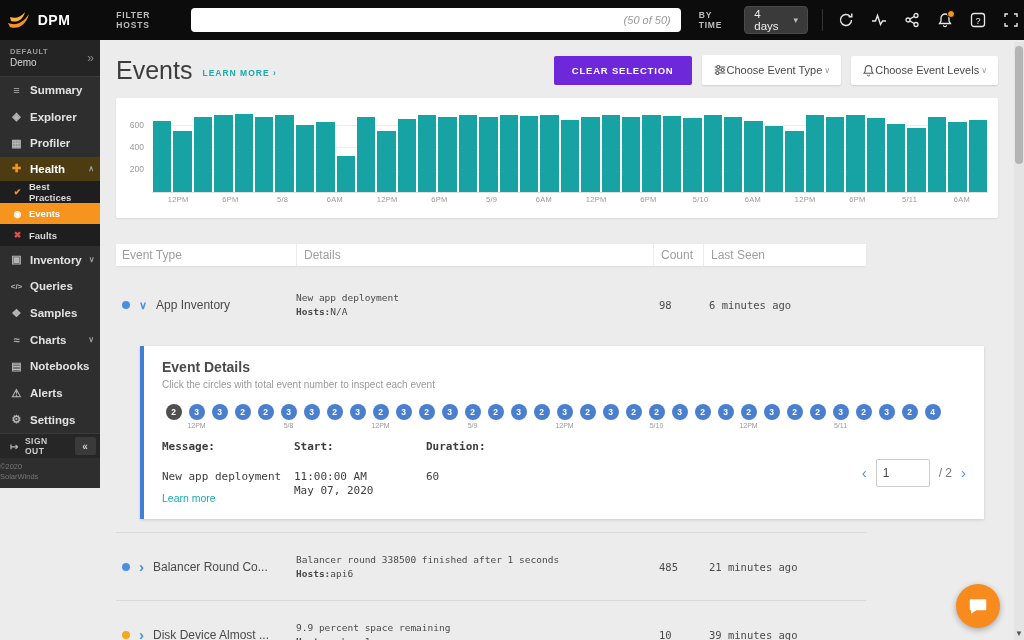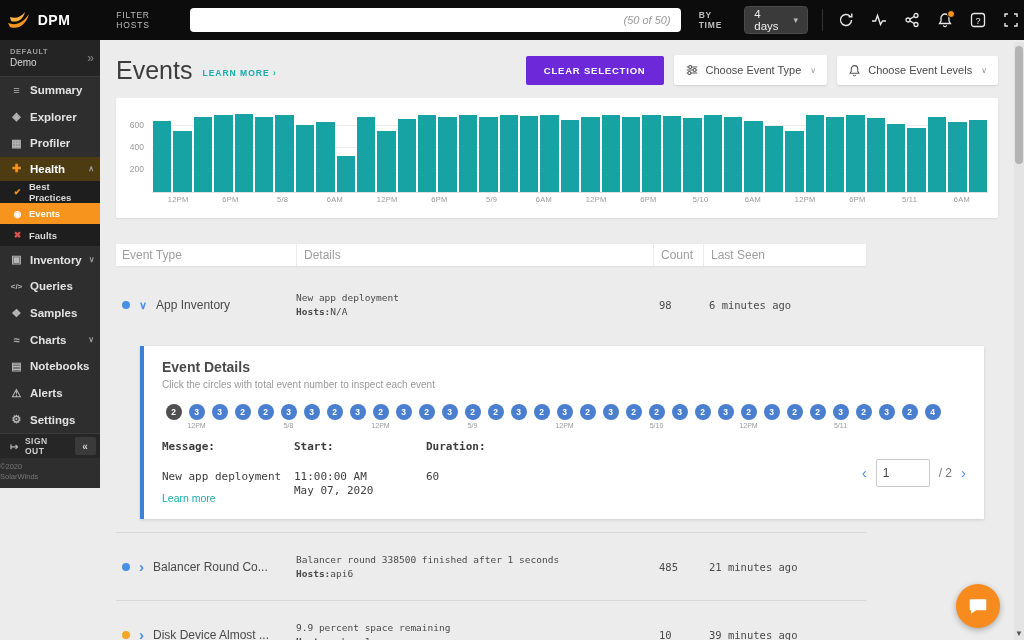--- a/index.html
+++ b/index.html
@@ -4,21 +4,21 @@
 <style>
   html,body{margin:0;padding:0}
   body{width:1024px;height:640px;overflow:hidden;position:relative;
        background:#ececec;font-family:"Liberation Sans",sans-serif;}
 
   
   #topbar{position:absolute;left:0;top:0;width:1024px;height:40px;background:#0c0c0c;
           display:flex;align-items:center;z-index:30}
   .logo{width:40px;height:40px;display:flex;align-items:center;justify-content:center}
   .brand{color:#fff;font-size:14px;font-weight:bold;letter-spacing:.5px;margin-right:46px}
-  .filter-label{color:#bdbdbd;font-size:8.5px;font-weight:normal;letter-spacing:.8px;margin-right:8px}
+  .filter-label{color:#bdbdbd;font-size:8.5px;font-weight:bold;letter-spacing:.8px;margin-right:8px}
   .searchwrap{position:relative;width:520px;height:24px;background:#fff;border-radius:4px;
               display:flex;align-items:center}
   .searchwrap input{border:none;outline:none;background:transparent;flex:1;height:100%;
               font-size:12px;padding:0 8px;font-family:"Liberation Sans",sans-serif}
   .searchwrap .count{font-size:11px;color:#9a9a9a;font-style:italic;padding-right:10px}
   .bytime{color:#bdbdbd;font-size:8.5px;font-weight:bold;letter-spacing:.8px;margin:0 8px 0 18px}
   .timedd{height:26px;background:#3a3a3a;border:1px solid #4a4a4a;border-radius:4px;color:#eee;
           font-size:11.5px;display:flex;align-items:center;gap:8px;padding:0 9px;cursor:pointer}
   .timedd .ddchev{font-size:9px;color:#bbb}
   .tb-sep{width:1px;height:22px;background:#333;margin:0 10px 0 14px}
@@ -61,21 +61,21 @@
   #main{position:absolute;left:100px;top:40px;width:914px;height:600px;overflow:hidden}
   .page-head{display:flex;align-items:center;padding:15px 16px 13px}
   .page-head h1{font-size:25px;font-weight:400;color:#3d3d3d;margin:0 10px 0 0}
   .learnmore{font-size:8.5px;font-weight:bold;letter-spacing:1px;color:#1aabab;text-decoration:none;
              cursor:pointer;margin-top:6px}
   .head-actions{margin-left:auto;display:flex;align-items:center;gap:10px}
   .btn-clear{border:none;background:#6d28d9;color:#fff;font-size:9.5px;font-weight:bold;
              letter-spacing:.8px;padding:9px 18px;border-radius:2px;cursor:pointer;
              font-family:"Liberation Sans",sans-serif}
   .btn-white{border:none;background:#fff;color:#4a4a4a;font-size:11px;display:flex;align-items:center;
-             gap:7px;padding:8px 11px;border-radius:2px;cursor:pointer;box-shadow:0 1px 2px rgba(0,0,0,.12);
+             gap:0;padding:8px 11px;border-radius:2px;cursor:pointer;box-shadow:0 1px 2px rgba(0,0,0,.12);
              font-family:"Liberation Sans",sans-serif}
   .btn-white .chev{font-size:8px;color:#9a9a9a;margin-left:2px}
 
   
   .chart-panel{margin:0 16px;height:120px;background:#fff;border-radius:2px;
                box-shadow:0 1px 2px rgba(0,0,0,.08);position:relative}
   .plot{position:absolute;left:36px;right:10px;top:12px;height:82px;border-bottom:1px solid #e0e0e0}
   #chart-grid{position:absolute;inset:0}
   .gridline{position:absolute;left:0;right:0;height:1px;background:#ededed}
   #chart-bars{position:absolute;inset:0;display:flex;align-items:flex-end}

